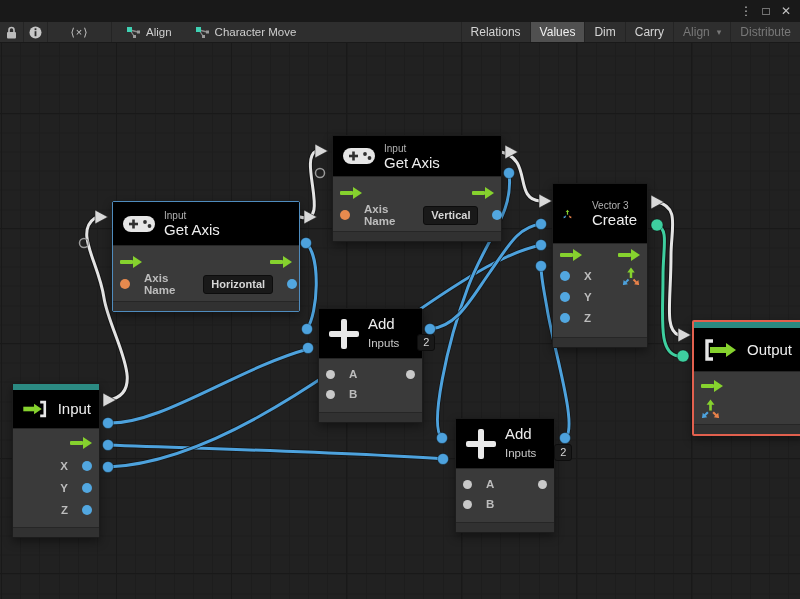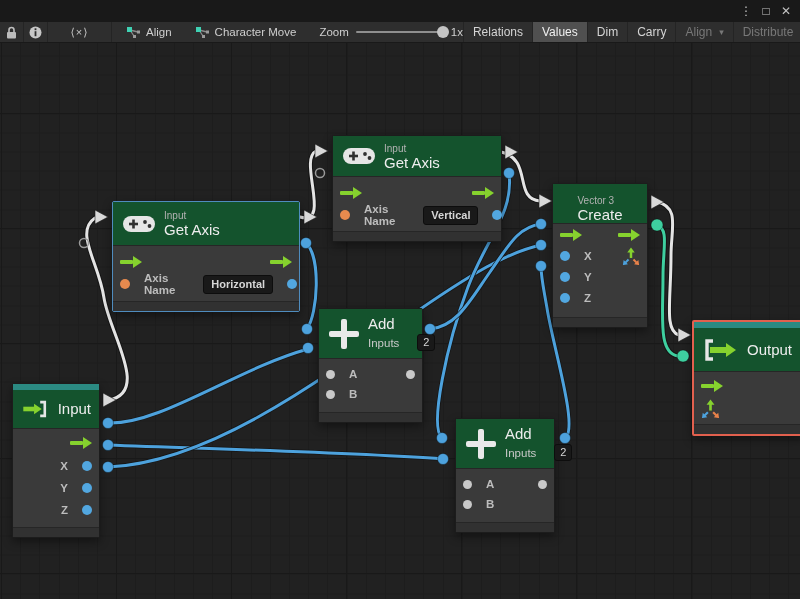--- a/index.html
+++ b/index.html
@@ -33,21 +33,21 @@
       repeating-linear-gradient(to right,#1d1d1d 0 1px,transparent 1px 19.2px),
       repeating-linear-gradient(to bottom,#1d1d1d 0 1px,transparent 1px 19.2px);
     background-position:1px 0,0 70px,1px 0,0 12.5px;}
   svg.layer{position:absolute;left:0;top:0;pointer-events:none;}
   #wires{z-index:1;} #markers{z-index:4;}
   
   .node{position:absolute;z-index:2;background:#3a3a3a;border:1px solid #1c1c1c;border-radius:2px;box-shadow:0 4px 10px rgba(0,0,0,.4);}
   .node.selected{border:1px solid #4f8cbe;}
   .node.flagged{border:2px solid #e2604e;}
   .n-strip{height:6px;background:#2b8a82;}
-  .n-head{background:#14532d;border-bottom:1px solid #262626;display:flex;align-items:center;gap:9px;padding:5px 10px;}
+  .n-head{background:#000000;border-bottom:1px solid #262626;display:flex;align-items:center;gap:9px;padding:5px 10px;}
   .n-sub{font-size:10px;color:#b2b2b2;line-height:13px;}
   .n-title{font-size:15px;color:#ededed;line-height:16px;}
   .n-foot{background:#313131;border-top:1px solid #262626;height:10px;}
   .n-body{padding-top:5px;}
   .n-row{display:flex;align-items:center;height:22px;padding:0 7px;gap:14px;font-weight:bold;}
   .dot{width:10px;height:10px;border-radius:50%;flex-shrink:0;}
   .dot.blue{background:#52a7e0;} .dot.orange{background:#e78a4e;} .dot.gray{background:#c9c9c9;width:9px;height:9px;}
   .plabel{font-size:11.5px;color:#bdbdbd;}
   .spacer{flex:1;}
   .field{background:#191919;border:1px solid #0d0d0d;border-radius:3px;color:#d6d6d6;font-size:11px;padding:2px 7px;line-height:13px;}
@@ -100,27 +100,20 @@
       <span>Align</span>
     </div>
     <div class="tbtn ref">
       <svg width="14" height="11" viewBox="0 0 14 11">
         <path d="M3 3 L11 5 M3 3 L7 9" stroke="#8a8a8a" stroke-width="1.3" fill="none"></path>
         <rect x="0" y="0" width="5" height="5" fill="#3fd2b4"></rect>
         <rect x="10" y="3.5" width="3" height="3" fill="#9a9a9a"></rect>
         <rect x="6" y="8" width="3" height="3" fill="#9a9a9a"></rect>
       </svg>
       <span>Character Move</span>
-    </div>
-    <div class="zoomgrp">
-      <span>Zoom</span>
-      <span class="ztrack">
-          <span class="zhandle"></span>
-        </span>
-      <span>1x</span>
     </div>
     <div class="rgroup">
       <div class="tbtn">
           <span>Relations</span>
         </div>
       <div class="tbtn active">
           <span>Values</span>
         </div>
       <div class="tbtn">
           <span>Dim</span>
@@ -309,21 +302,21 @@
           </div>
         <div class="n-row" style="height:20px;">
             <span class="dot gray"></span>
             <span class="plabel">B</span>
           </div>
       </div>
       <div class="n-foot"></div>
     </div>
 
     <div class="node" style="left:552px;top:140px;width:96px;">
-      <div class="n-head" style="height:40px;gap:5px;flex-direction:column;">
+      <div class="n-head" style="height:60px;gap:20px;">
         <svg width="38" height="38" viewBox="0 0 38 38">
           <g fill="#86d22e" transform="translate(19,12) scale(1.25)">
               <polygon points="0,-9 -6,-1 6,-1"></polygon>
               <rect x="-2" y="-2" width="4" height="10"></rect>
             </g>
           <g fill="#4da2dd" transform="translate(8,31) rotate(225)">
               <polygon points="0,-8 -5.5,-0.5 5.5,-0.5"></polygon>
               <rect x="-1.8" y="-1.5" width="3.6" height="8"></rect>
             </g>
           <g fill="#e8824a" transform="translate(30,31) rotate(135)">

